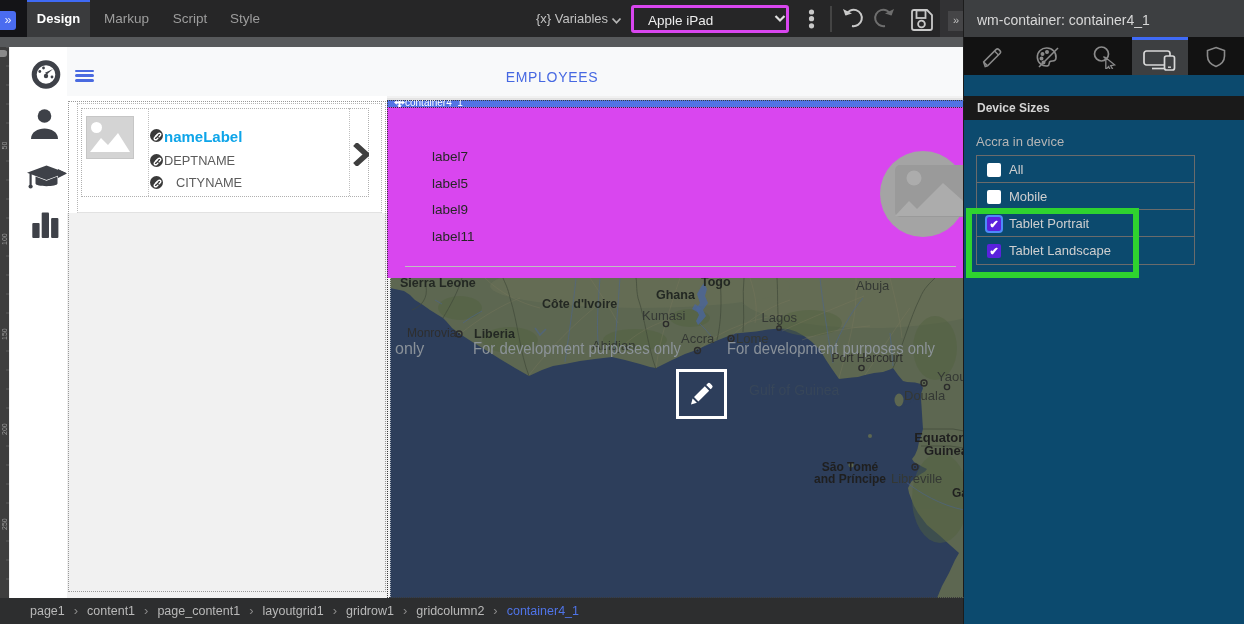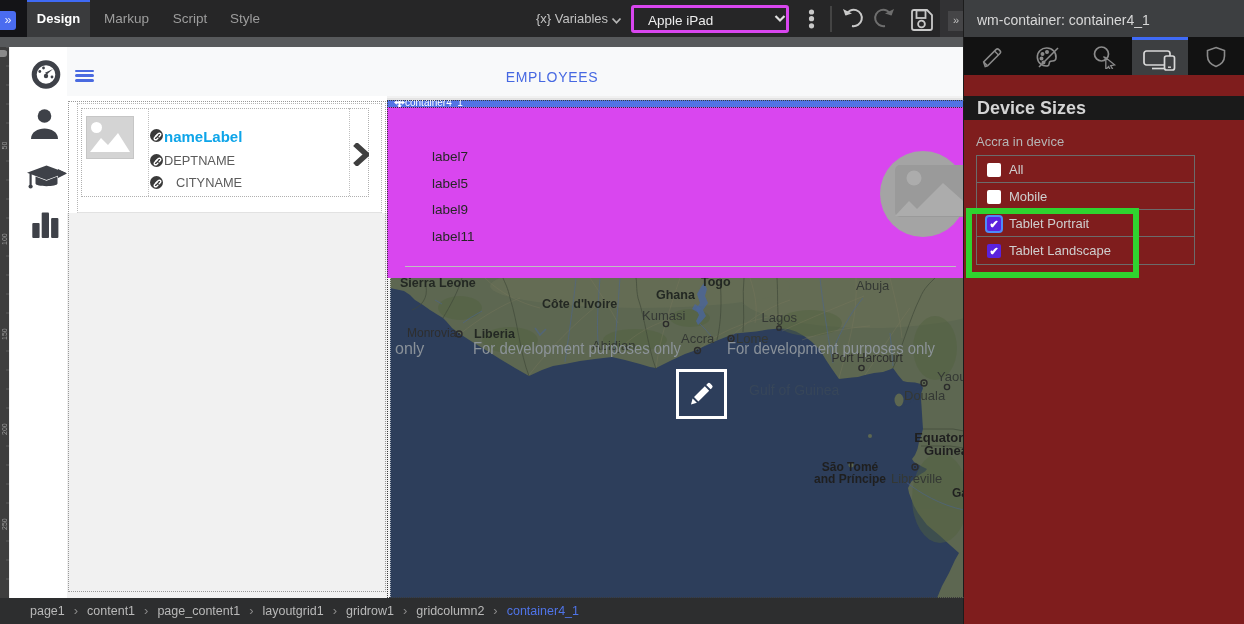--- a/index.html
+++ b/index.html
@@ -40,26 +40,26 @@
 #bluebar { position:absolute; left:387px; top:100px; width:577px; height:7.5px; background:#5273e4; overflow:hidden; }
 #graycont { position:absolute; left:387px; top:107px; width:577px; height:170.5px; background:#d946ef; border-top:1px dotted #333; overflow:hidden; }
 .glabel { position:absolute; left:45px; color:#262626; font-size:13.5px; }
 #mapwrap { position:absolute; left:390px; top:277.5px; width:574px; height:320px; overflow:hidden; }
 
 
 #crumb { position:absolute; left:0; top:598px; width:964px; height:26px; background:#2d2e2f; color:#b9b9b9; font-size:12.5px; line-height:26px; }
 #crumb .sep { color:#8a8a8a; margin:0 9px; font-size:13px; }
 
 
-#panel { position:absolute; left:963px; top:0; width:281px; height:624px; background:#7f1d1d; border-left:1px solid #1c1c1c; }
+#panel { position:absolute; left:963px; top:0; width:281px; height:624px; background:#0c4a6e; border-left:1px solid #1c1c1c; }
 #ptitle { position:absolute; left:0; top:0; width:280px; height:37px; background:#3d3f41; color:#d8d8d8; font-size:14px; line-height:40px; padding-left:13px; }
 #ptabs { position:absolute; left:0; top:37px; width:280px; height:38px; background:#121212; }
 .ptab { position:absolute; top:0; width:56px; height:38px; }
 .ptab.active { background:#3d3f41; border-top:3px solid #3f6af5; }
-#dshead { position:absolute; left:0; top:96px; width:280px; height:24px; background:#1a1a1a; color:#d4d4d4; font-weight:bold; font-size:18px; line-height:24px; padding-left:13px; }
+#dshead { position:absolute; left:0; top:96px; width:280px; height:24px; background:#1a1a1a; color:#d4d4d4; font-weight:bold; font-size:12px; line-height:24px; padding-left:13px; }
 #showdev { position:absolute; left:12px; top:134px; color:#b5b5b5; font-size:13px; }
 #dtable { position:absolute; left:12px; top:155px; width:219px; height:110px; border:1px solid #6b6b6b; }
 .drow { position:relative; height:27px; border-bottom:1px solid #6b6b6b; }
 .drow:last-child { border-bottom:none; }
 .cbox { position:absolute; left:10px; top:6.5px; width:14px; height:14px; background:#fff; border-radius:2px; }
 .cbox.on { background:#5a22dd; color:#fff; font-size:11px; line-height:14px; text-align:center; font-weight:bold; }
 .dlabel { position:absolute; left:32px; top:0; line-height:27px; color:#cfcfcf; font-size:13px; }
 #greenbox { position:absolute; left:966px; top:208px; width:173px; height:70px; border:6px solid #2fd32f; }
 </style>
 </head>

